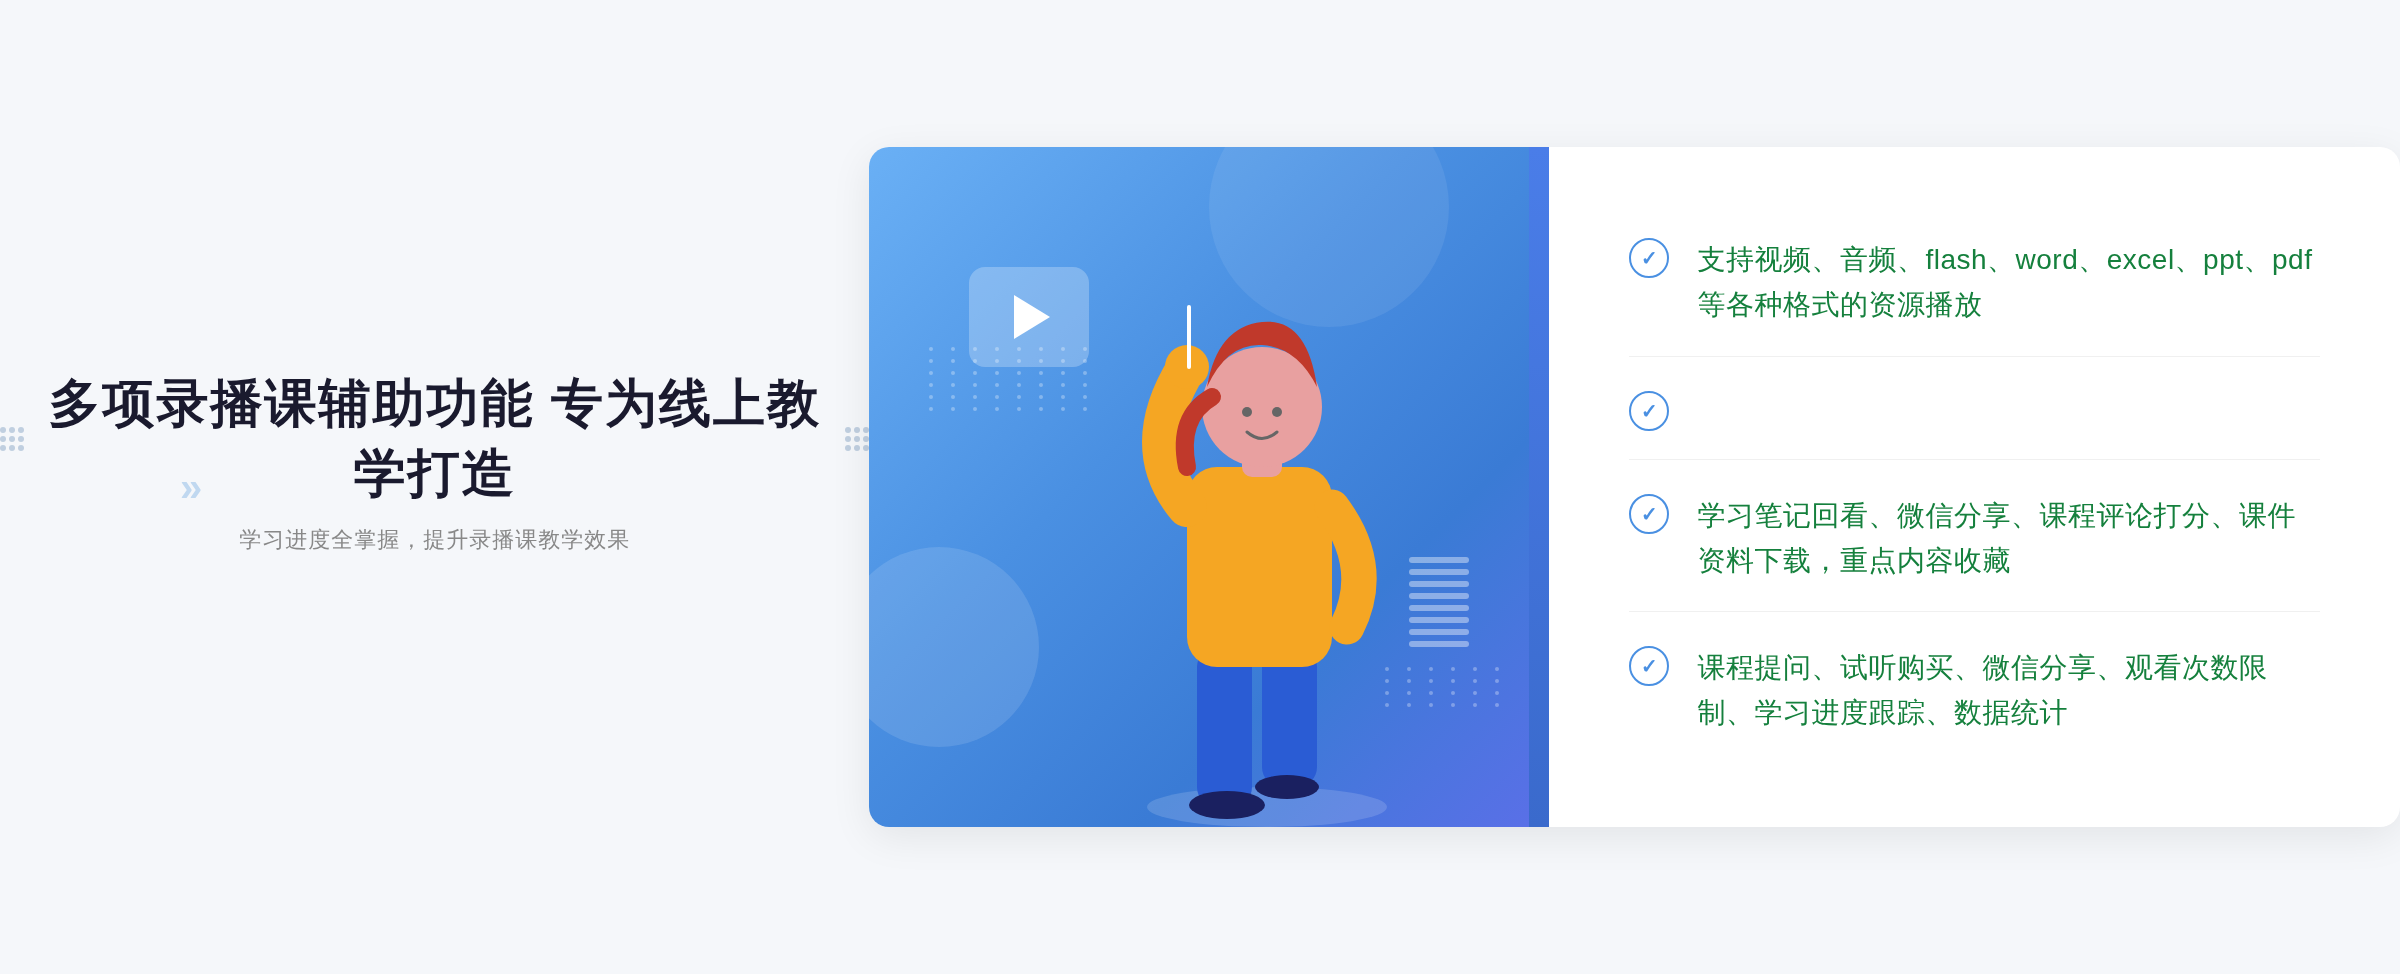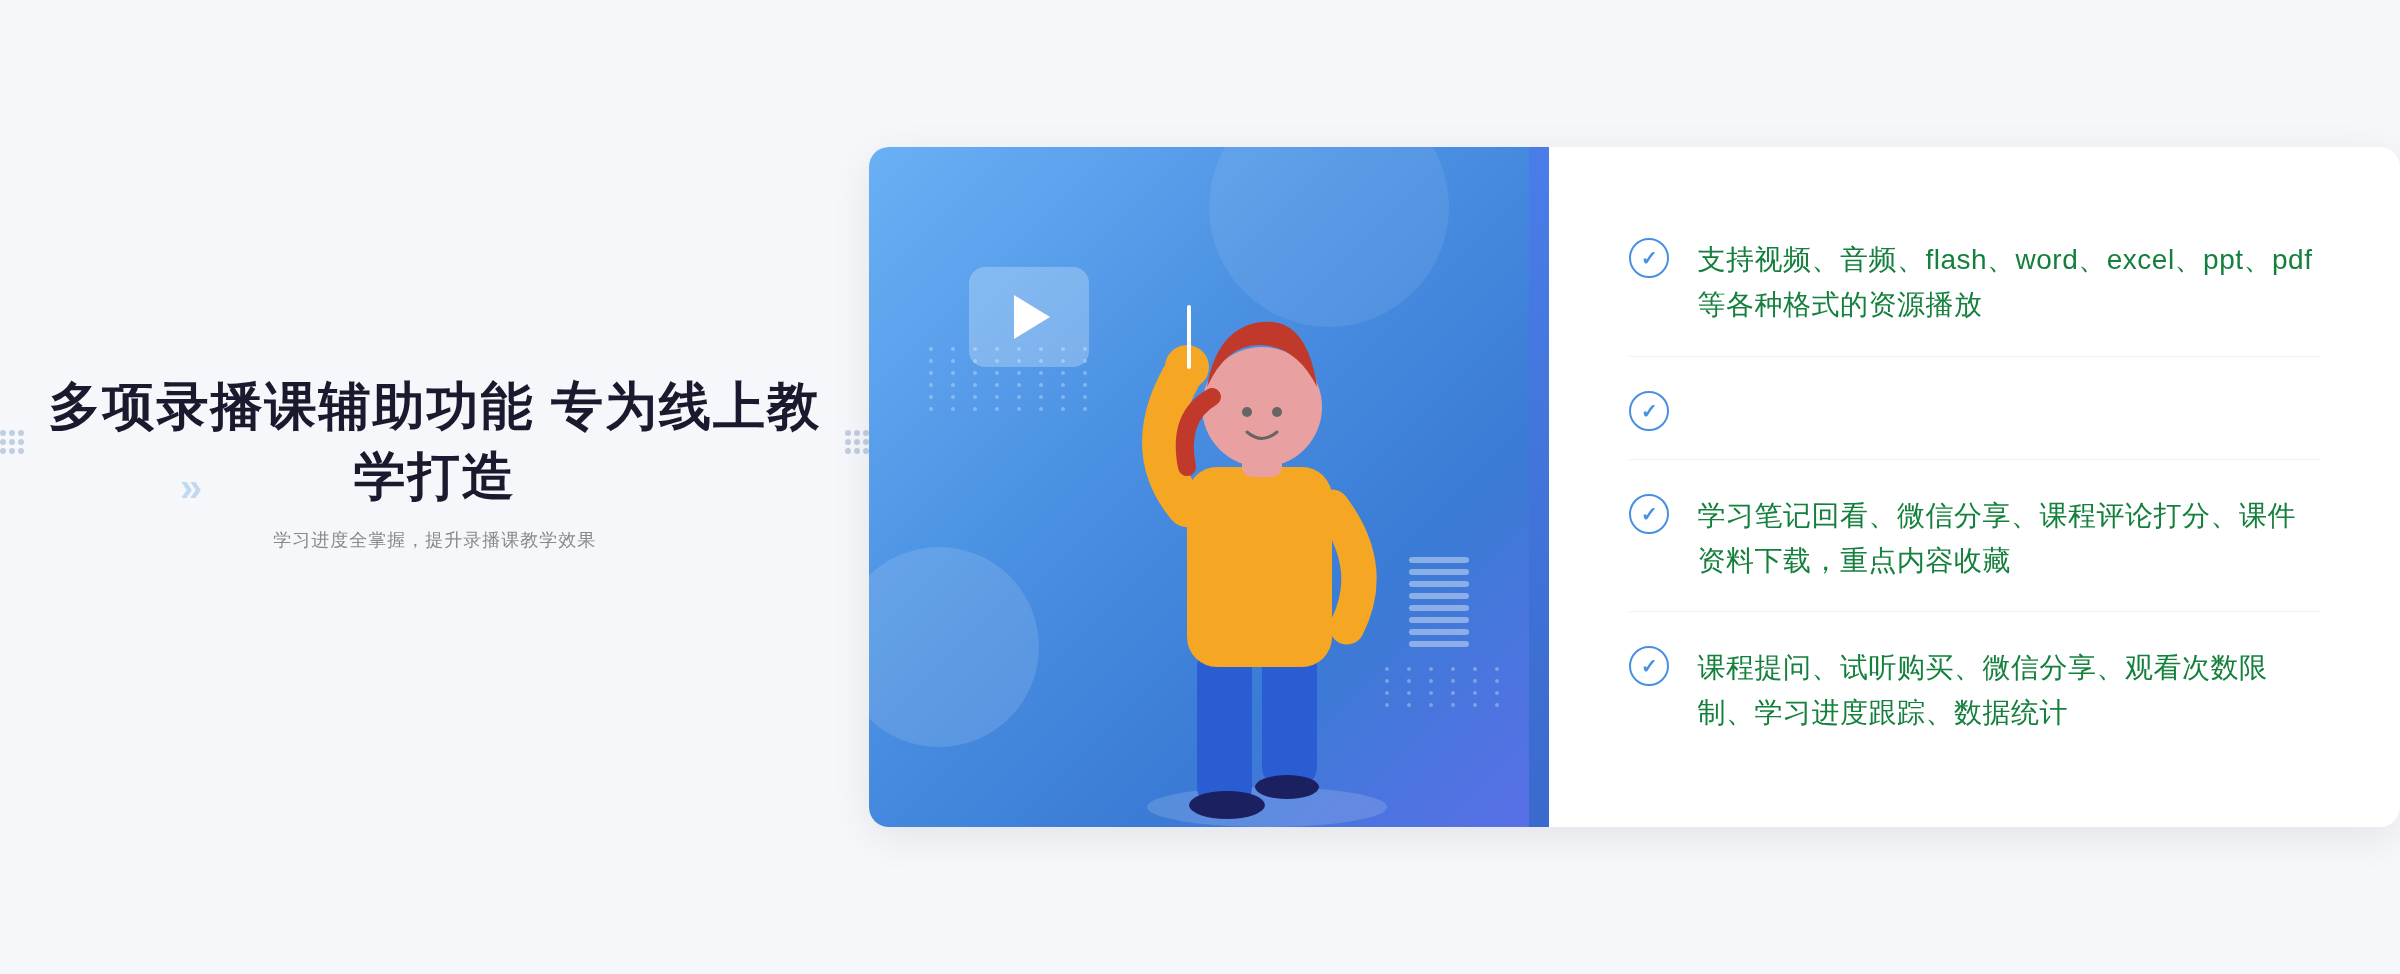--- a/index.html
+++ b/index.html
@@ -64,21 +64,21 @@
     }
 
     .main-title {
       font-size: 52px;
       font-weight: 700;
       color: #1a1a2e;
       letter-spacing: 2px;
     }
 
     .subtitle {
-      font-size: 18px;
+      font-size: 22px;
       color: #888;
       letter-spacing: 1px;
       font-weight: 400;
     }
 
     .content-card {
       width: 1800px;
       background: white;
       border-radius: 20px;
       display: flex;

